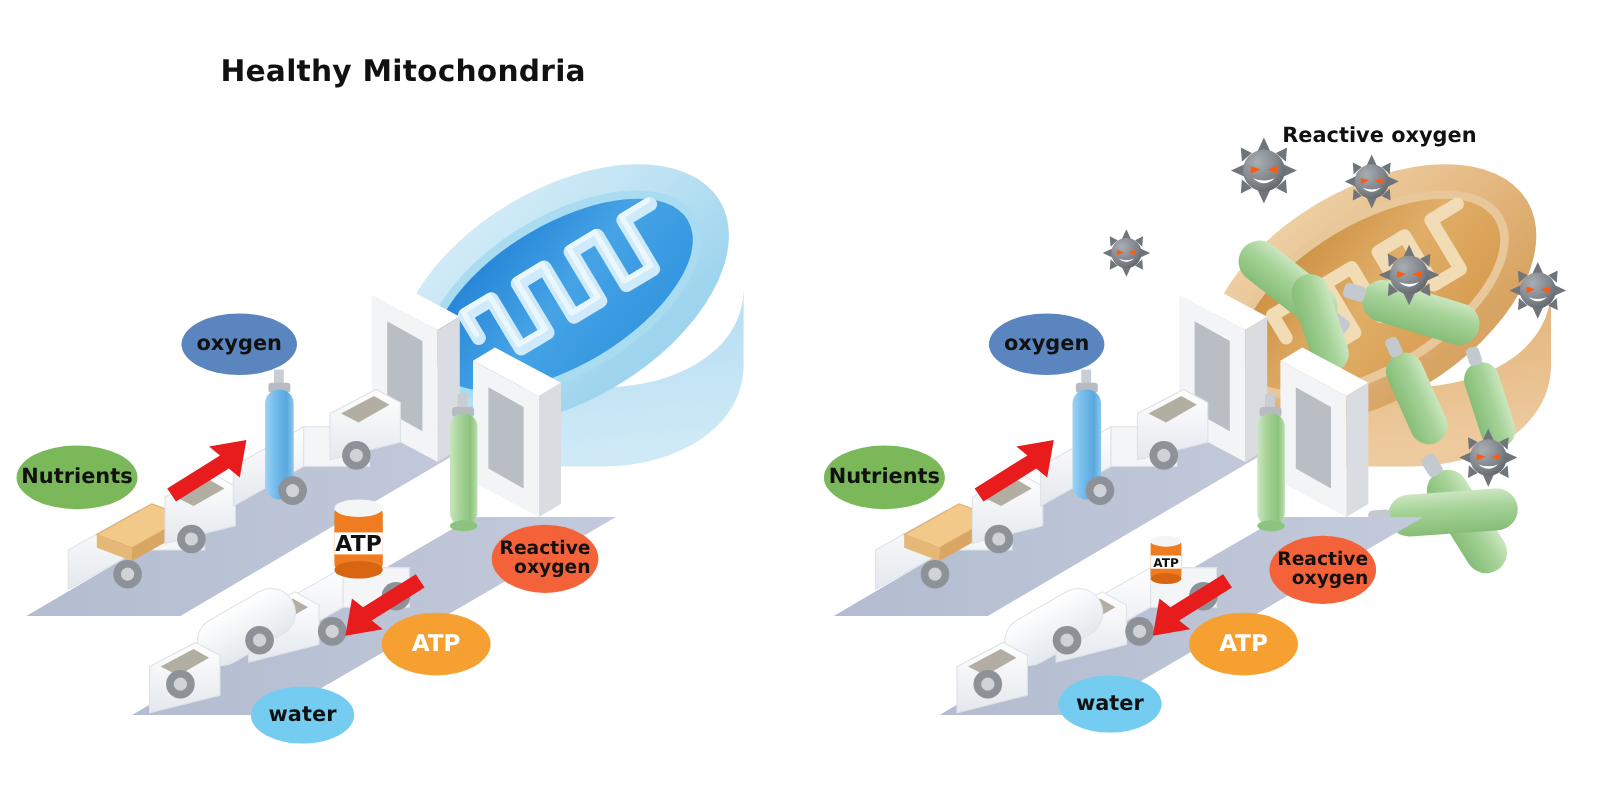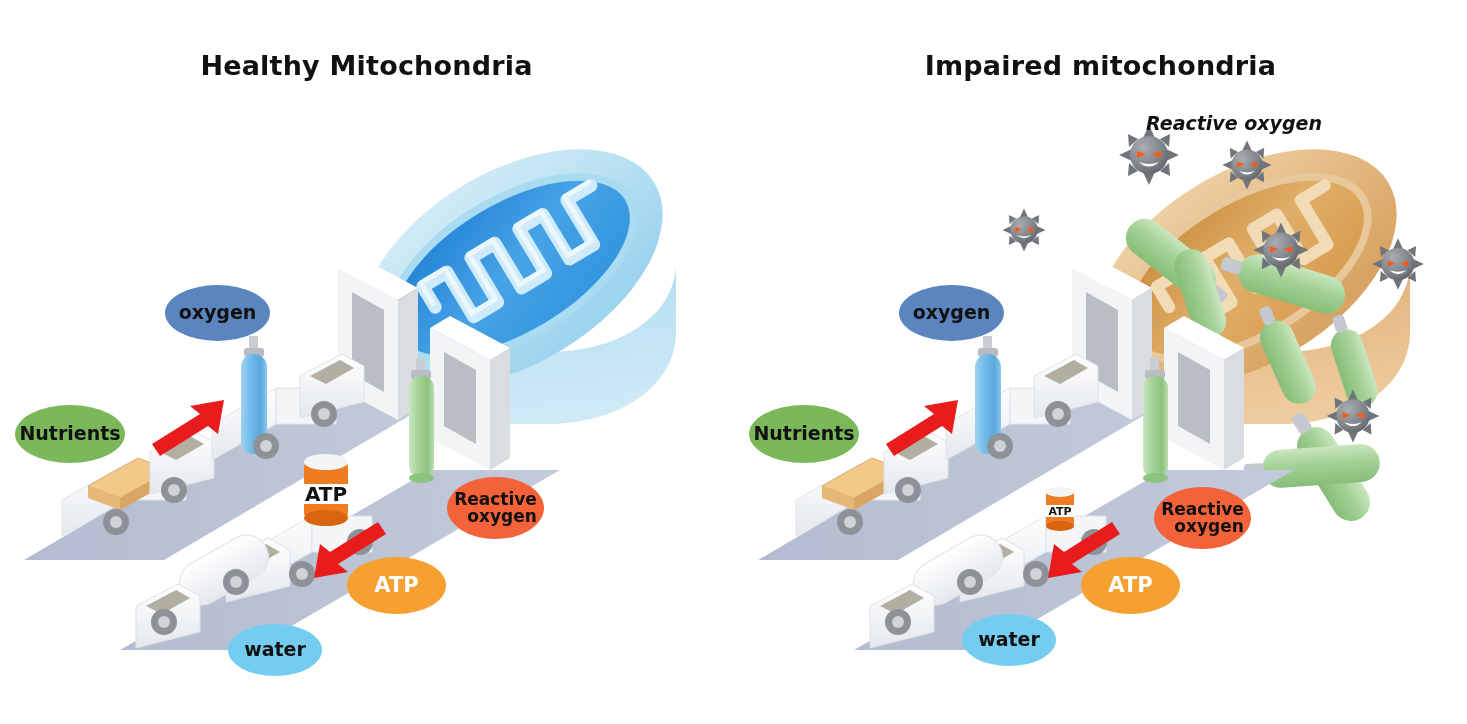--- a/index.html
+++ b/index.html
@@ -198,21 +198,20 @@
   <div class="lbl ell" style="left:347px;top:557px;width:99px;height:57px;background:#f6a032;color:#fff;font-size:21px;">
     <span>ATP</span>
   </div>
   <div class="lbl ell" style="left:228px;top:624px;width:94px;height:52px;background:#74cdf0;color:#111;font-size:19px;">
     <span>water</span>
   </div>
 </div>
 
 <div class="panel" id="panel-right">
 
-  <div class="panel-title">Impaired mitochondria</div>
 
   <svg class="scene" viewBox="0 0 733 724">
     <defs>
       <linearGradient id="im-outer" x1="0" y1="0" x2="0.4" y2="1">
         <stop offset="0" stop-color="#f0d6ae"></stop>
           <stop offset="0.55" stop-color="#e5bb85"></stop>
         <stop offset="1" stop-color="#d8a463"></stop>
       </linearGradient>
       <linearGradient id="im-side" x1="0" y1="0" x2="0.2" y2="1">
         <stop offset="0" stop-color="#dfae74"></stop>
@@ -478,21 +477,21 @@
             <path d="M-21,-21 L-11,-16 L-20,-8 Z"></path>
         </g>
         <circle r="19" fill="url(#ros-g2)"></circle>
         <path d="M-12,-4 L-3,-1 L-12,3 Z" fill="#ff5a12"></path>
         <path d="M12,-4 L3,-1 L12,3 Z" fill="#ff5a12"></path>
         <path d="M-10,7 Q0,16 10,7 Q0,11 -10,7 Z" fill="#ffffff"></path>
       </g>
     </g>
   </svg>
 
-  <div class="lbl" style="left:370px;top:110px;width:260px;height:28px;color:#111;font-size:19px;font-style:italic;">
+  <div class="lbl" style="left:390px;top:110px;width:260px;height:28px;color:#111;font-size:19px;">
     <span>Reactive oxygen</span>
   </div>
 
   <div class="lbl ell" style="left:15px;top:405px;width:110px;height:58px;background:#7ab85a;color:#111;font-size:19px;">
     <span>Nutrients</span>
   </div>
   <div class="lbl ell" style="left:165px;top:285px;width:105px;height:56px;background:#5a85bf;color:#111;font-size:19px;">
     <span>oxygen</span>
   </div>
   <div class="lbl ell" style="left:420px;top:487px;width:97px;height:62px;background:#f4623a;color:#111;font-size:17px;">

